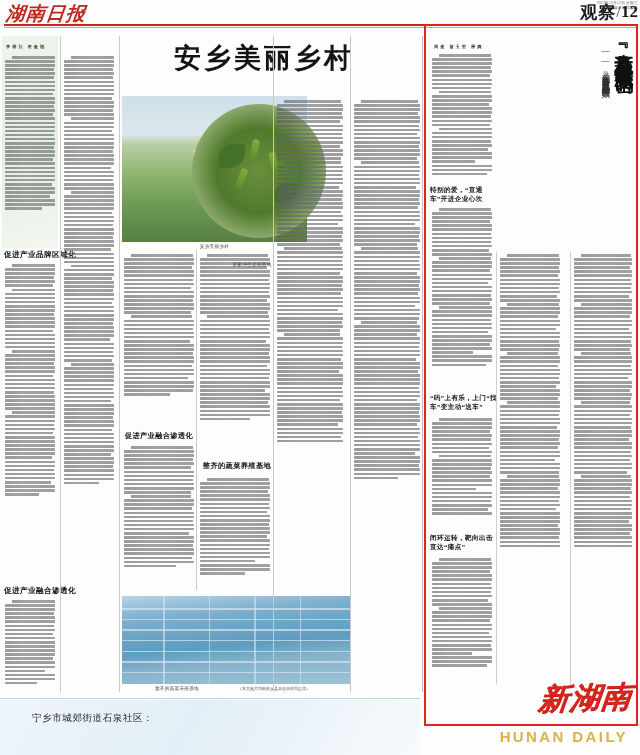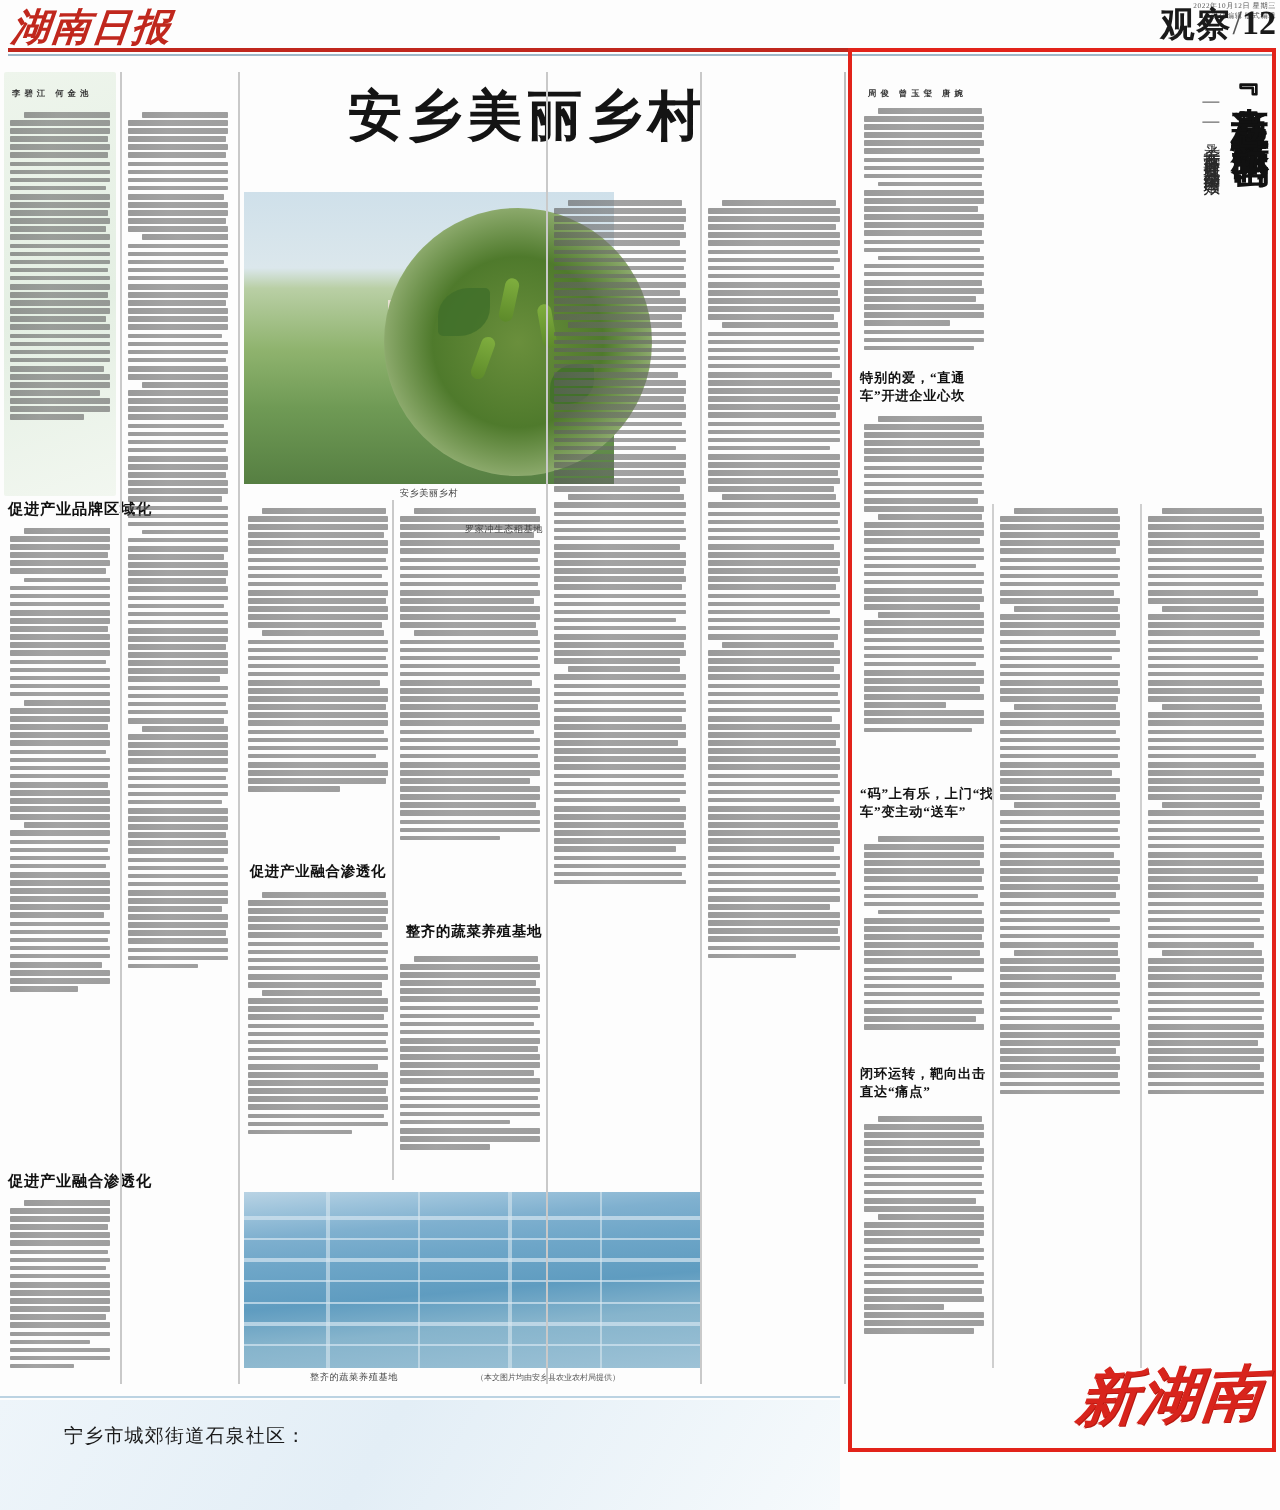--- a/index.html
+++ b/index.html
@@ -1101,18 +1101,19 @@
       <div class="ln" style="width:100%"></div>
       <div class="ln" style="width:97%"></div>
     <div class="ln" style="width:100%"></div>
       <div class="ln" style="width:100%"></div>
       <div class="ln" style="width:100%"></div>
   </div>
 
   <div class="redbox"></div>
 
   <div class="brand-cn">新湖南</div>
+  <div class="brand-en">HUNAN DAILY</div>
 
   <div class="bottom-banner"></div>
   <div class="hrule" style="left:0; top:698px; width:420px; background:#bcd3e2;"></div>
   <div class="bb-kicker">宁乡市城郊街道石泉社区：</div>
 
 </div>
 
 </body></html>

